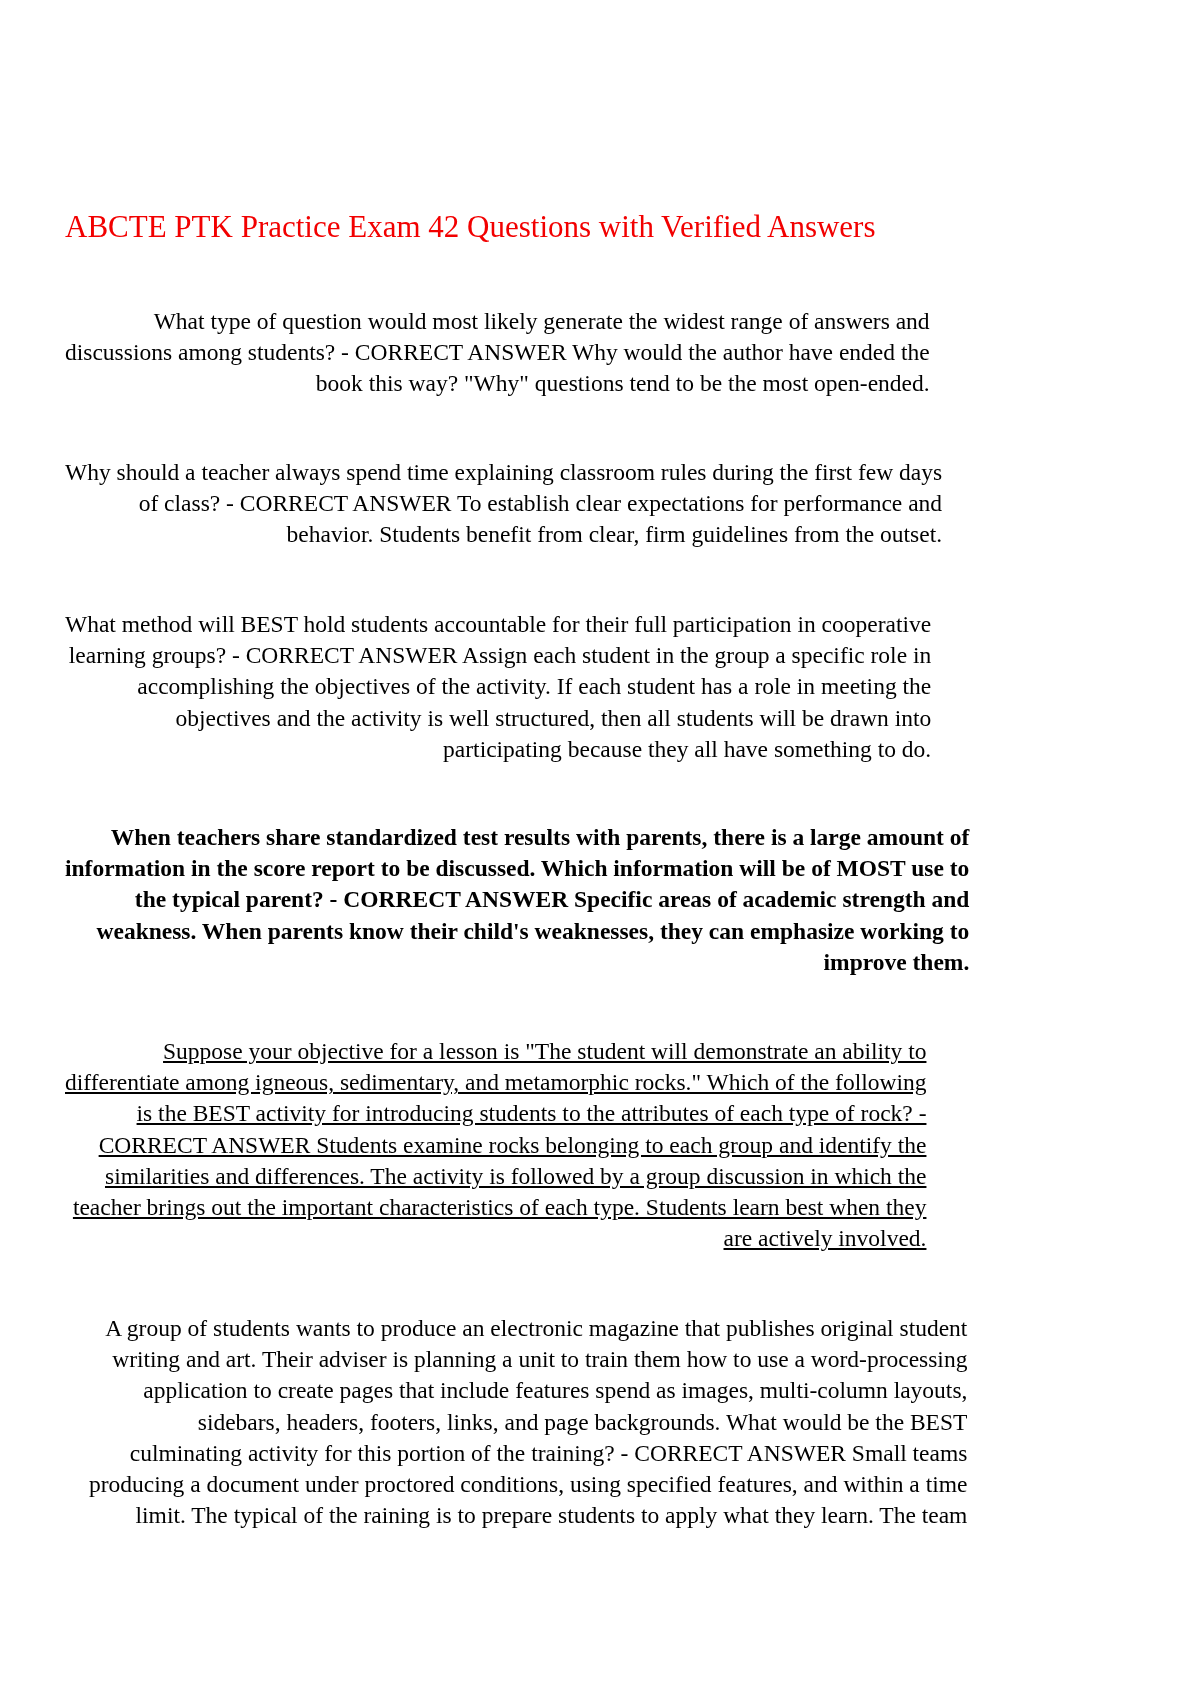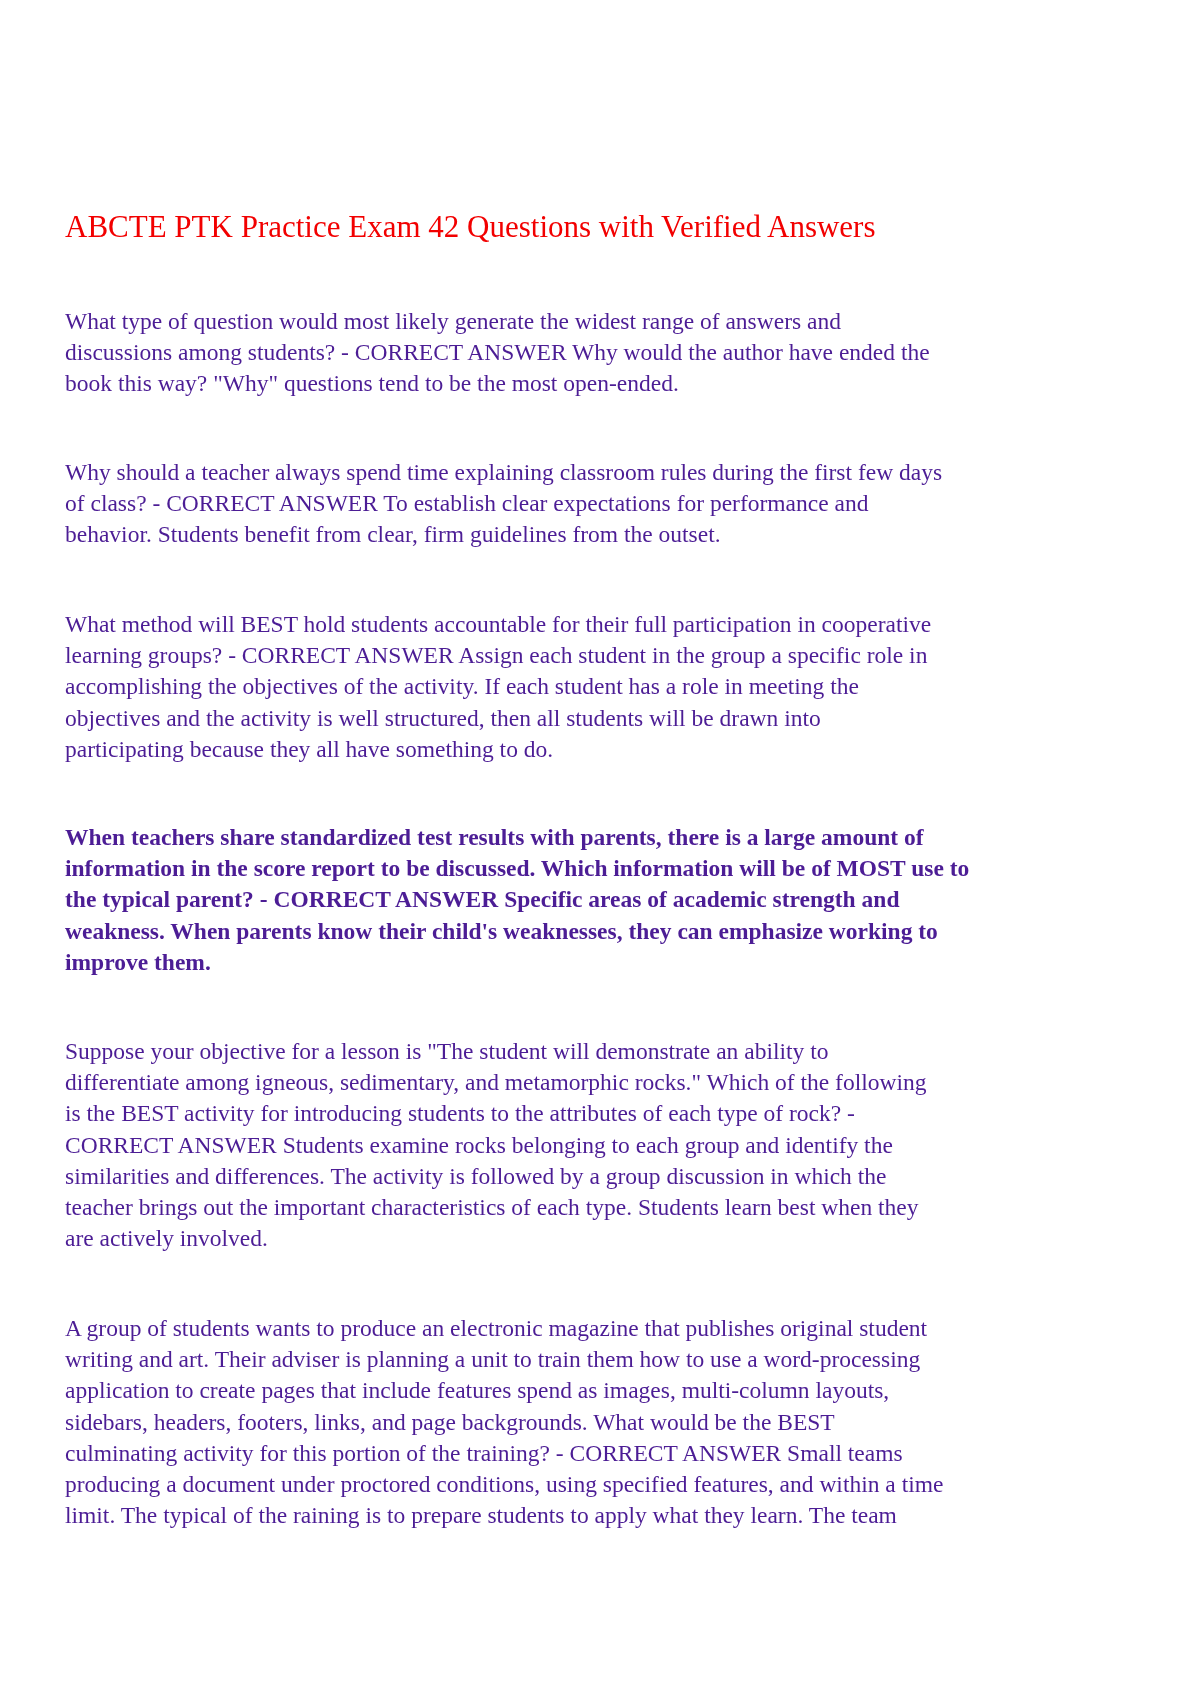--- a/index.html
+++ b/index.html
@@ -13,39 +13,40 @@
       position: relative;
       overflow: hidden;
       font-family: "Liberation Serif", "DejaVu Serif", serif;
     }
     .page {
       position: absolute;
       left: 0;
       top: 0;
       width: 1191px;
       height: 1684px;
+      text-align: right;
     }
     .title {
       position: absolute;
       left: 65px;
       top: 207px;
       font-size: 31px;
       line-height: 40px;
       color: #f20000;
       white-space: nowrap;
       margin: 0;
       font-weight: normal;
     }
     .qa {
       position: absolute;
       left: 65px;
       margin: 0;
       font-size: 23.5px;
       line-height: 31.2px;
-      color: #4c1d95;
+      color: #000000;
     }
     .qa .line {
       display: block;
       white-space: nowrap;
     }
   </style>
 </head>
 <body>
 
 <div class="page">
@@ -72,31 +73,31 @@
   </p>
 
   <p class="qa" style="top:822px;font-weight:bold;">
     <span class="line">When teachers share standardized test results with parents, there is a large amount of</span>
     <span class="line">information in the score report to be discussed. Which information will be of MOST use to</span>
     <span class="line">the typical parent? - CORRECT ANSWER Specific areas of academic strength and</span>
     <span class="line">weakness. When parents know their child's weaknesses, they can emphasize working to</span>
     <span class="line">improve them.</span>
   </p>
 
-  <p class="qa" style="top:1036px;">
+  <p class="qa" style="top:1036px;text-decoration:underline;">
     <span class="line">Suppose your objective for a lesson is "The student will demonstrate an ability to</span>
     <span class="line">differentiate among igneous, sedimentary, and metamorphic rocks." Which of the following</span>
     <span class="line">is the BEST activity for introducing students to the attributes of each type of rock? -</span>
     <span class="line">CORRECT ANSWER Students examine rocks belonging to each group and identify the</span>
     <span class="line">similarities and differences. The activity is followed by a group discussion in which the</span>
     <span class="line">teacher brings out the important characteristics of each type. Students learn best when they</span>
     <span class="line">are actively involved.</span>
   </p>
 
-  <p class="qa" style="top:1313px;">
+  <p class="qa" style="top:1313px;margin-left:24px;">
     <span class="line">A group of students wants to produce an electronic magazine that publishes original student</span>
     <span class="line">writing and art. Their adviser is planning a unit to train them how to use a word-processing</span>
     <span class="line">application to create pages that include features spend as images, multi-column layouts,</span>
     <span class="line">sidebars, headers, footers, links, and page backgrounds. What would be the BEST</span>
     <span class="line">culminating activity for this portion of the training? - CORRECT ANSWER Small teams</span>
     <span class="line">producing a document under proctored conditions, using specified features, and within a time</span>
     <span class="line">limit. The typical of the raining is to prepare students to apply what they learn. The team</span>
   </p>
 </div>
 

